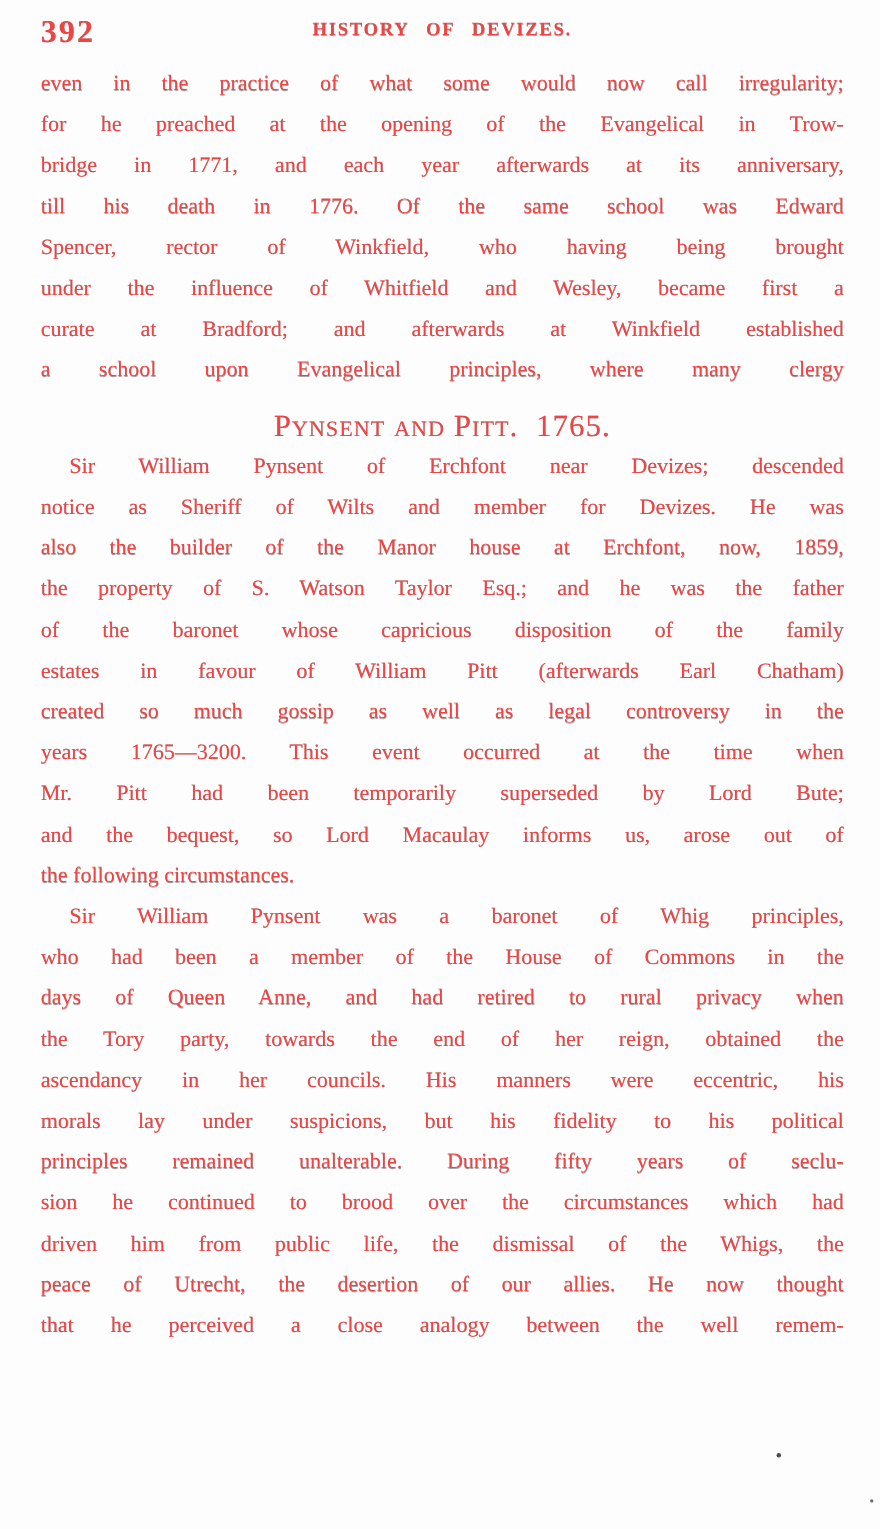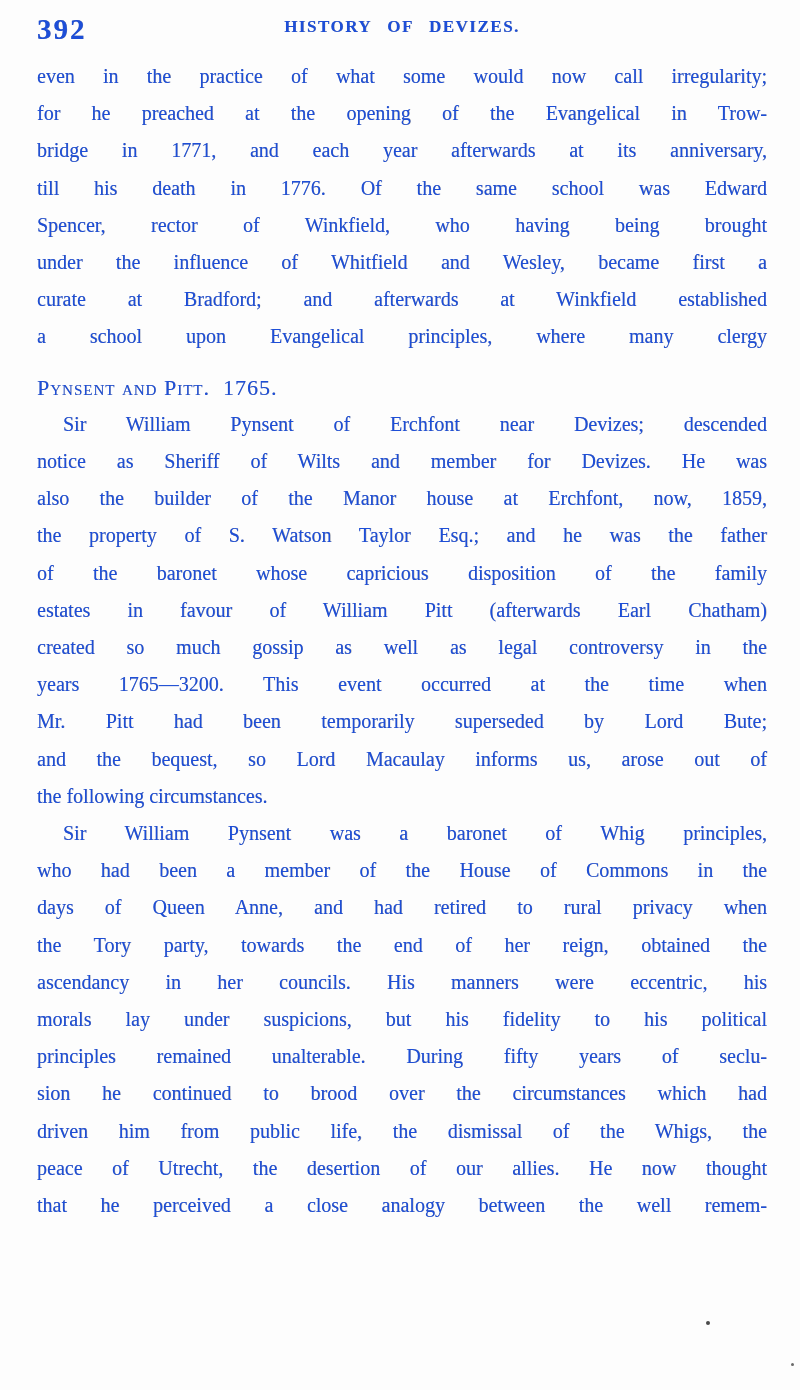--- a/index.html
+++ b/index.html
@@ -6,21 +6,21 @@
     margin: 0;
     padding: 0;
     background: #ffffff;
   }
   .page {
     position: relative;
     width: 800px;
     height: 1390px;
     background: #fdfdfd;
     font-family: "Liberation Serif", "DejaVu Serif", serif;
-    color: #1d4ed8;
+    color: #ef4444;
     overflow: hidden;
     text-shadow: 0.3px 0.3px 0 rgba(0,0,0,0.35);
   }
   .page-header {
     position: absolute;
     top: 12px;
     left: 37px;
     width: 730px;
     text-align: center;
   }
@@ -53,22 +53,22 @@
     text-align-last: justify;
   }
   .line.short-last {
     text-align-last: left;
   }
   .line.indent {
     text-indent: 26px;
   }
   .section-heading {
     margin: 13px 0 0 0;
-    text-align: left;
-    font-size: 22px;
+    text-align: center;
+    font-size: 28px;
     font-weight: normal;
     font-variant: small-caps;
     letter-spacing: 1px;
     line-height: 37.2px;
     white-space: pre;
   }
   .speck {
     position: absolute;
     border-radius: 50%;
     background: #4a4a4a;

